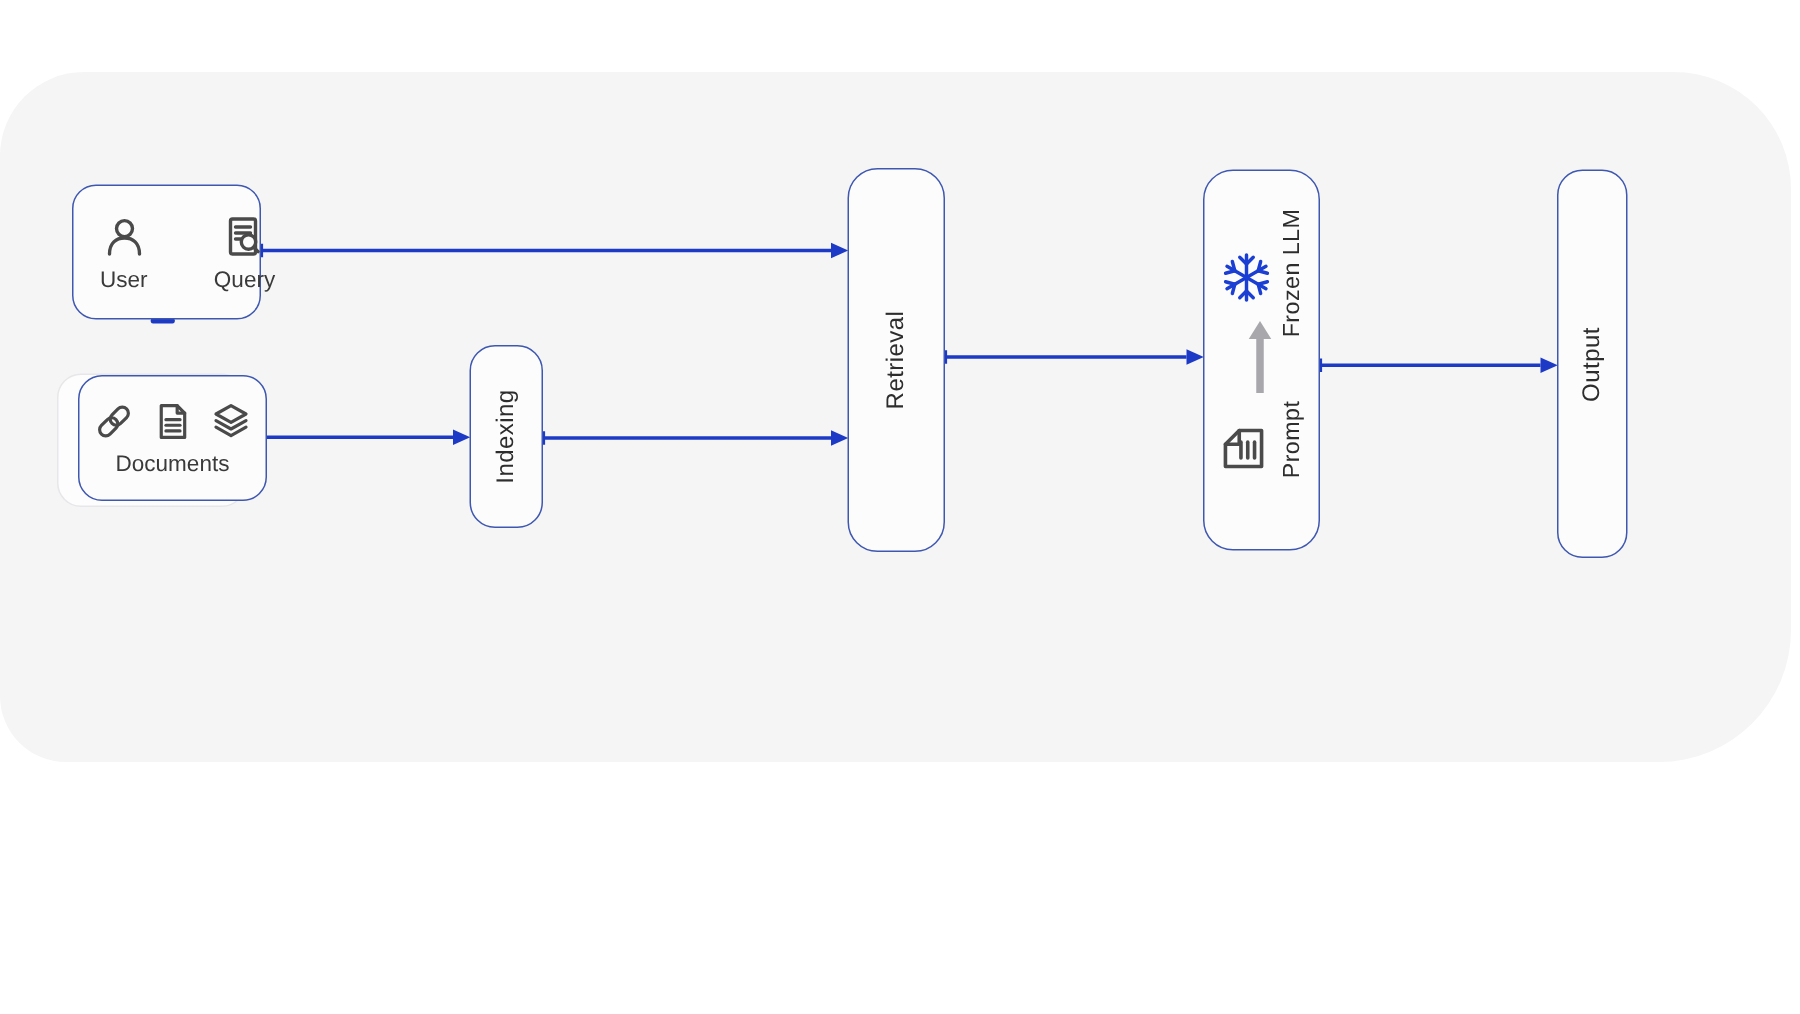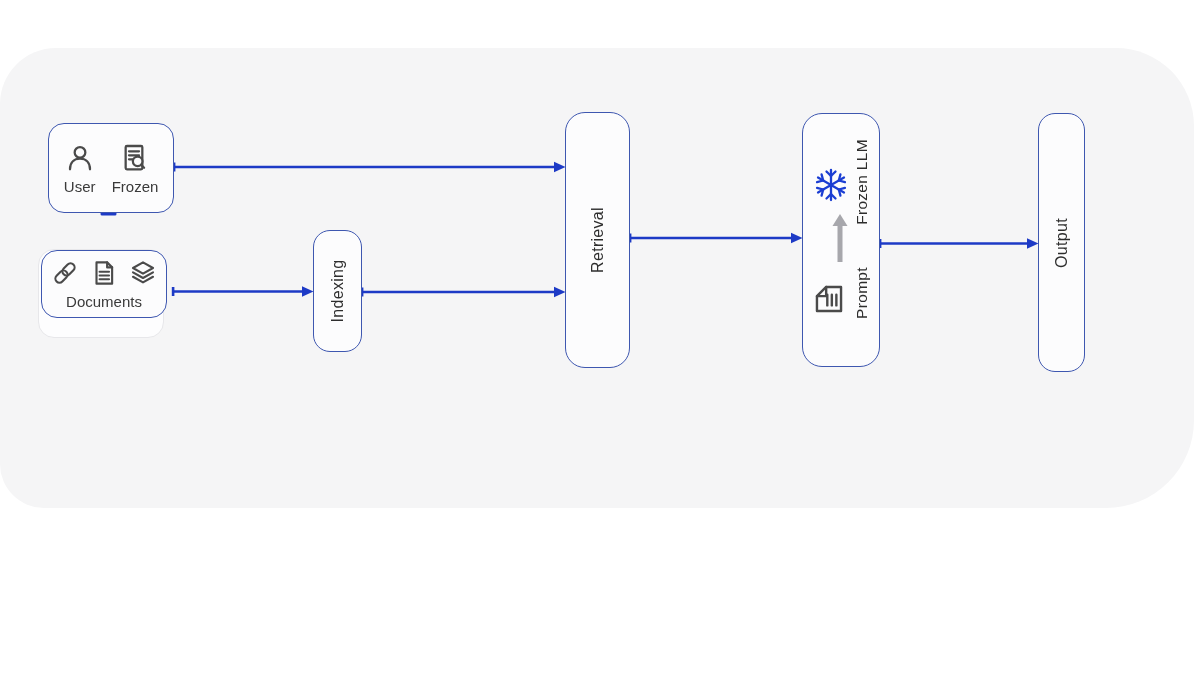--- a/index.html
+++ b/index.html
@@ -14,28 +14,28 @@
     border-radius:56px 78px 88px 44px;
   }
   .node {
     position:absolute; background:#fcfcfd;
     border:1.5px solid #3e57b0;
   }
   .node-user-query { left:48px; top:123px; width:126px; height:90px; border-radius:16px;
     display:flex; justify-content:center; align-items:center; gap:16px; }
   .ghost-card { position:absolute; left:38px; top:249px; width:126px; height:89px;
     border-radius:16px; background:#fdfdfe; border:1.5px solid #e7e7ea; }
-  .node-documents { left:41px; top:250px; width:126px; height:68px; border-radius:16px;
+  .node-documents { left:52px; top:250px; width:126px; height:84px; border-radius:16px;
     display:flex; flex-direction:column; justify-content:center; align-items:center; gap:5px; }
   .doc-icons { display:flex; gap:9px; align-items:center; }
   .node-indexing { left:313px; top:230px; width:49px; height:122px; border-radius:17px; }
   .node-retrieval { left:565px; top:112px; width:65px; height:256px; border-radius:20px; }
   .node-frozen { left:802px; top:113px; width:78px; height:254px; border-radius:20px; }
   .node-output { left:1038px; top:113px; width:47px; height:259px; border-radius:17px; }
-  .uq-item { display:flex; flex-direction:column; align-items:center; gap:3px; }
+  .uq-item { display:flex; flex-direction:column; align-items:center; gap:3px;margin-left:28px; }
   .icon-label { font-size:15px; color:#3a3a3a; }
   .vtext {
     position:absolute; top:50%; left:50%;
     transform:translate(-50%,-50%) rotate(-90deg);
     white-space:nowrap; font-size:16px; color:#2d2d2d; letter-spacing:0.3px;
   }
   .vtext-at { position:absolute; transform:translate(-50%,-50%) rotate(-90deg);
     white-space:nowrap; font-size:15.5px; color:#2d2d2d; letter-spacing:0.3px; }
   .frozen-label { left:59px; top:68px; }
   .prompt-label { left:59px; top:179px; }
@@ -97,21 +97,21 @@
     </div>
     <div class="uq-item">
       <svg class="icon" width="32" height="34" viewBox="0 0 24 24" fill="none" stroke="#4a4a4a" stroke-width="1.7" stroke-linecap="round" stroke-linejoin="round">
         <rect x="5" y="3" width="12.5" height="17.5" rx="1"></rect>
         <line x1="7.5" y1="7" x2="15" y2="7"></line>
         <line x1="7.5" y1="10" x2="15" y2="10"></line>
         <line x1="7.5" y1="13" x2="10.5" y2="13"></line>
         <circle cx="14" cy="14.5" r="3.6" fill="#fcfcfd"></circle>
         <line x1="16.6" y1="17.1" x2="18.8" y2="19.3"></line>
       </svg>
-      <span class="icon-label">Frozen</span>
+      <span class="icon-label">Query</span>
     </div>
   </div>
 
   <div class="ghost-card"></div>
 
   <div class="node node-documents">
     <div class="doc-icons">
       <svg class="icon" width="30" height="30" viewBox="0 0 24 24" fill="none" stroke="#4a4a4a" stroke-width="1.7">
         <g transform="rotate(-45 12 12)">
           <rect x="2.5" y="8.75" width="11" height="6.5" rx="3.25"></rect>

